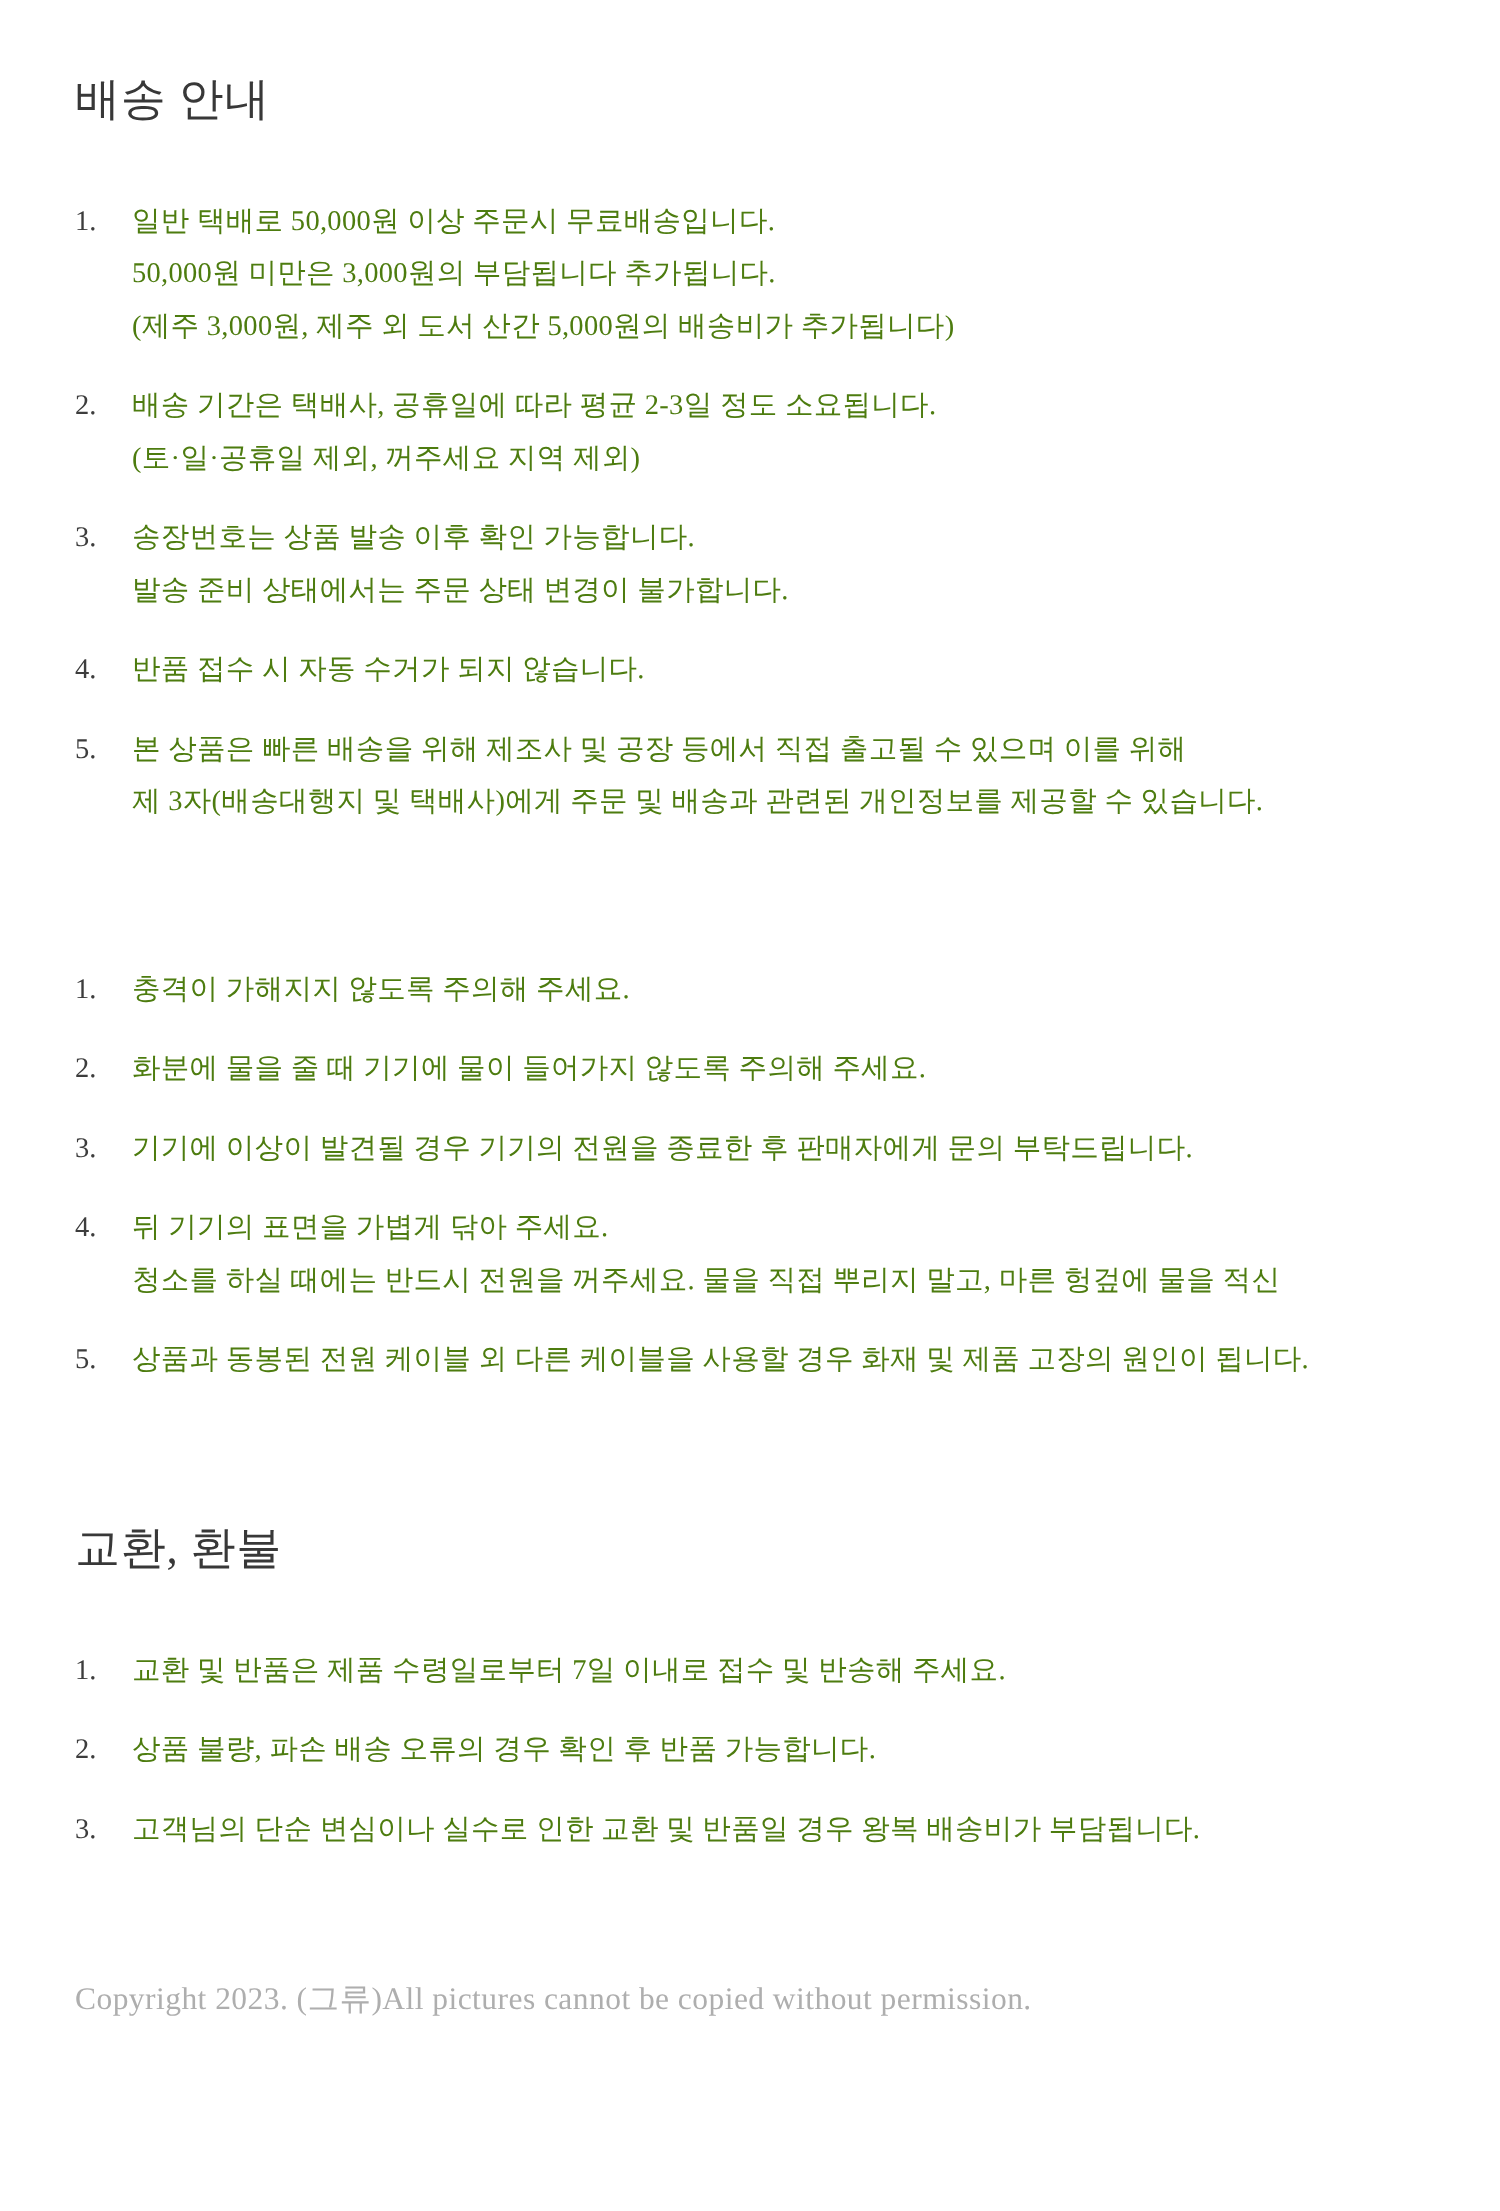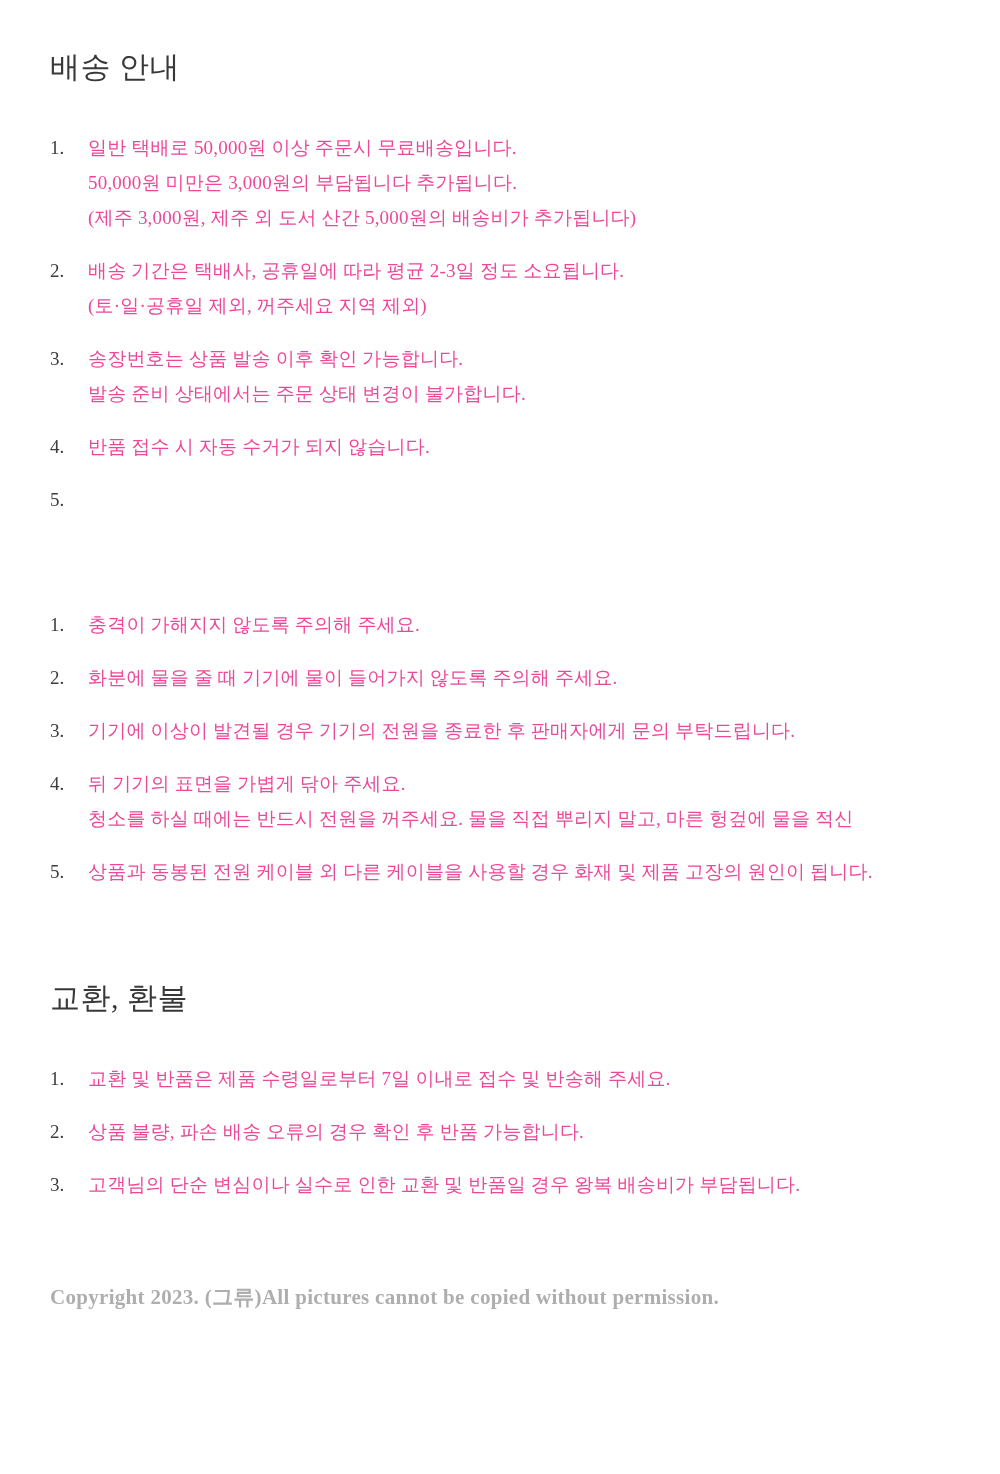--- a/index.html
+++ b/index.html
@@ -31,30 +31,29 @@
     flex: 0 0 38px;
     width: 38px;
     font-size: 19px;
     line-height: 35px;
     color: #3d3d3d;
   }
   .item-lines { flex: 1 1 auto; min-width: 0; }
   .item-line {
     font-size: 19px;
     line-height: 35px;
-    color: #ec4899;
+    color: #4d7c0f;
     letter-spacing: 0.2px;
   }
   .footer {
     margin-top: 80px;
     font-size: 21px;
     line-height: 30px;
     color: #aeaeae;
     letter-spacing: 0.3px;
-    font-weight: bold;
   }
 </style>
 </head>
 <body>
 
 <div class="page">
 
   <div class="section">
     <h2 class="section-title">배송 안내</h2>
     <div class="item-list">
@@ -82,20 +81,22 @@
       </div>
       <div class="list-item">
         <span class="item-number">4.</span>
         <div class="item-lines">
           <div class="item-line">반품 접수 시 자동 수거가 되지 않습니다.</div>
         </div>
       </div>
       <div class="list-item">
         <span class="item-number">5.</span>
         <div class="item-lines">
+          <div class="item-line">본 상품은 빠른 배송을 위해 제조사 및 공장 등에서 직접 출고될 수 있으며 이를 위해</div>
+          <div class="item-line">제 3자(배송대행지 및 택배사)에게 주문 및 배송과 관련된 개인정보를 제공할 수 있습니다.</div>
         </div>
       </div>
     </div>
   </div>
 
   <div class="section">
     <div class="item-list">
       <div class="list-item">
         <span class="item-number">1.</span>
         <div class="item-lines">

